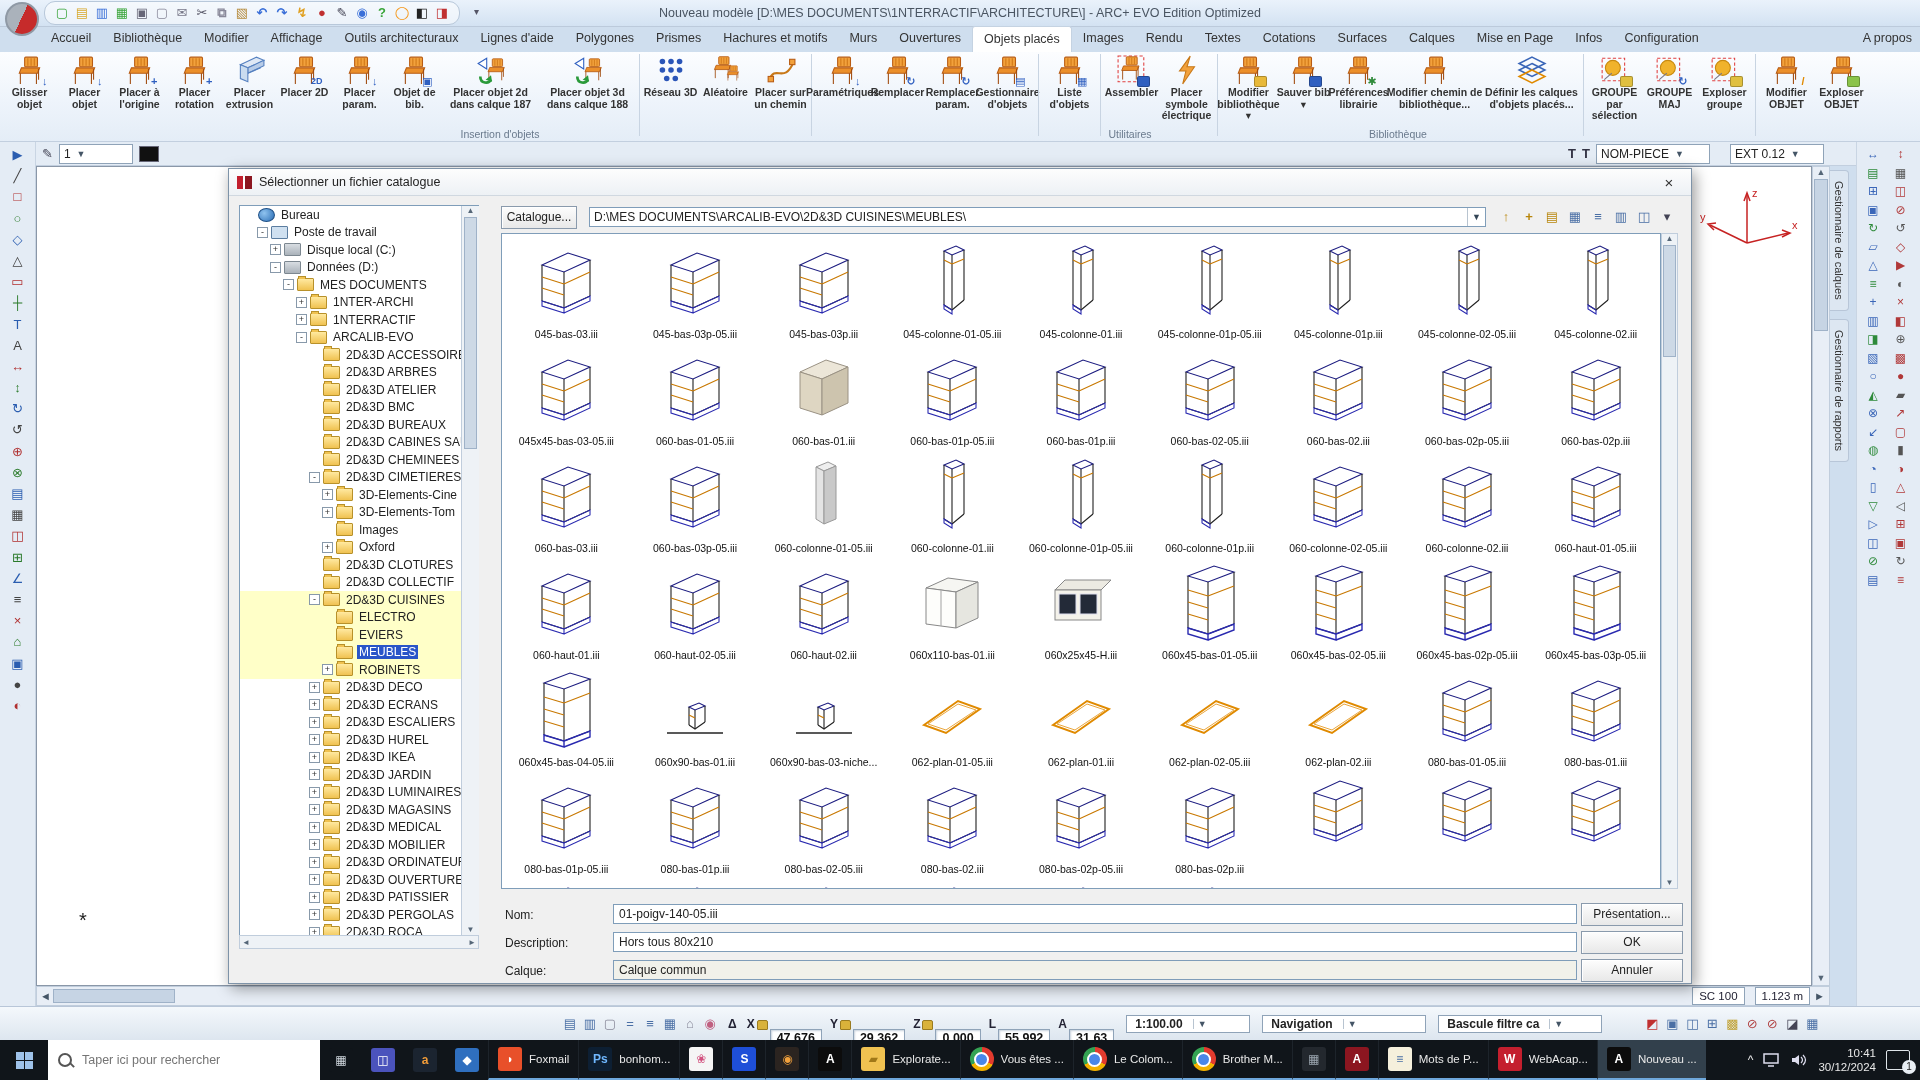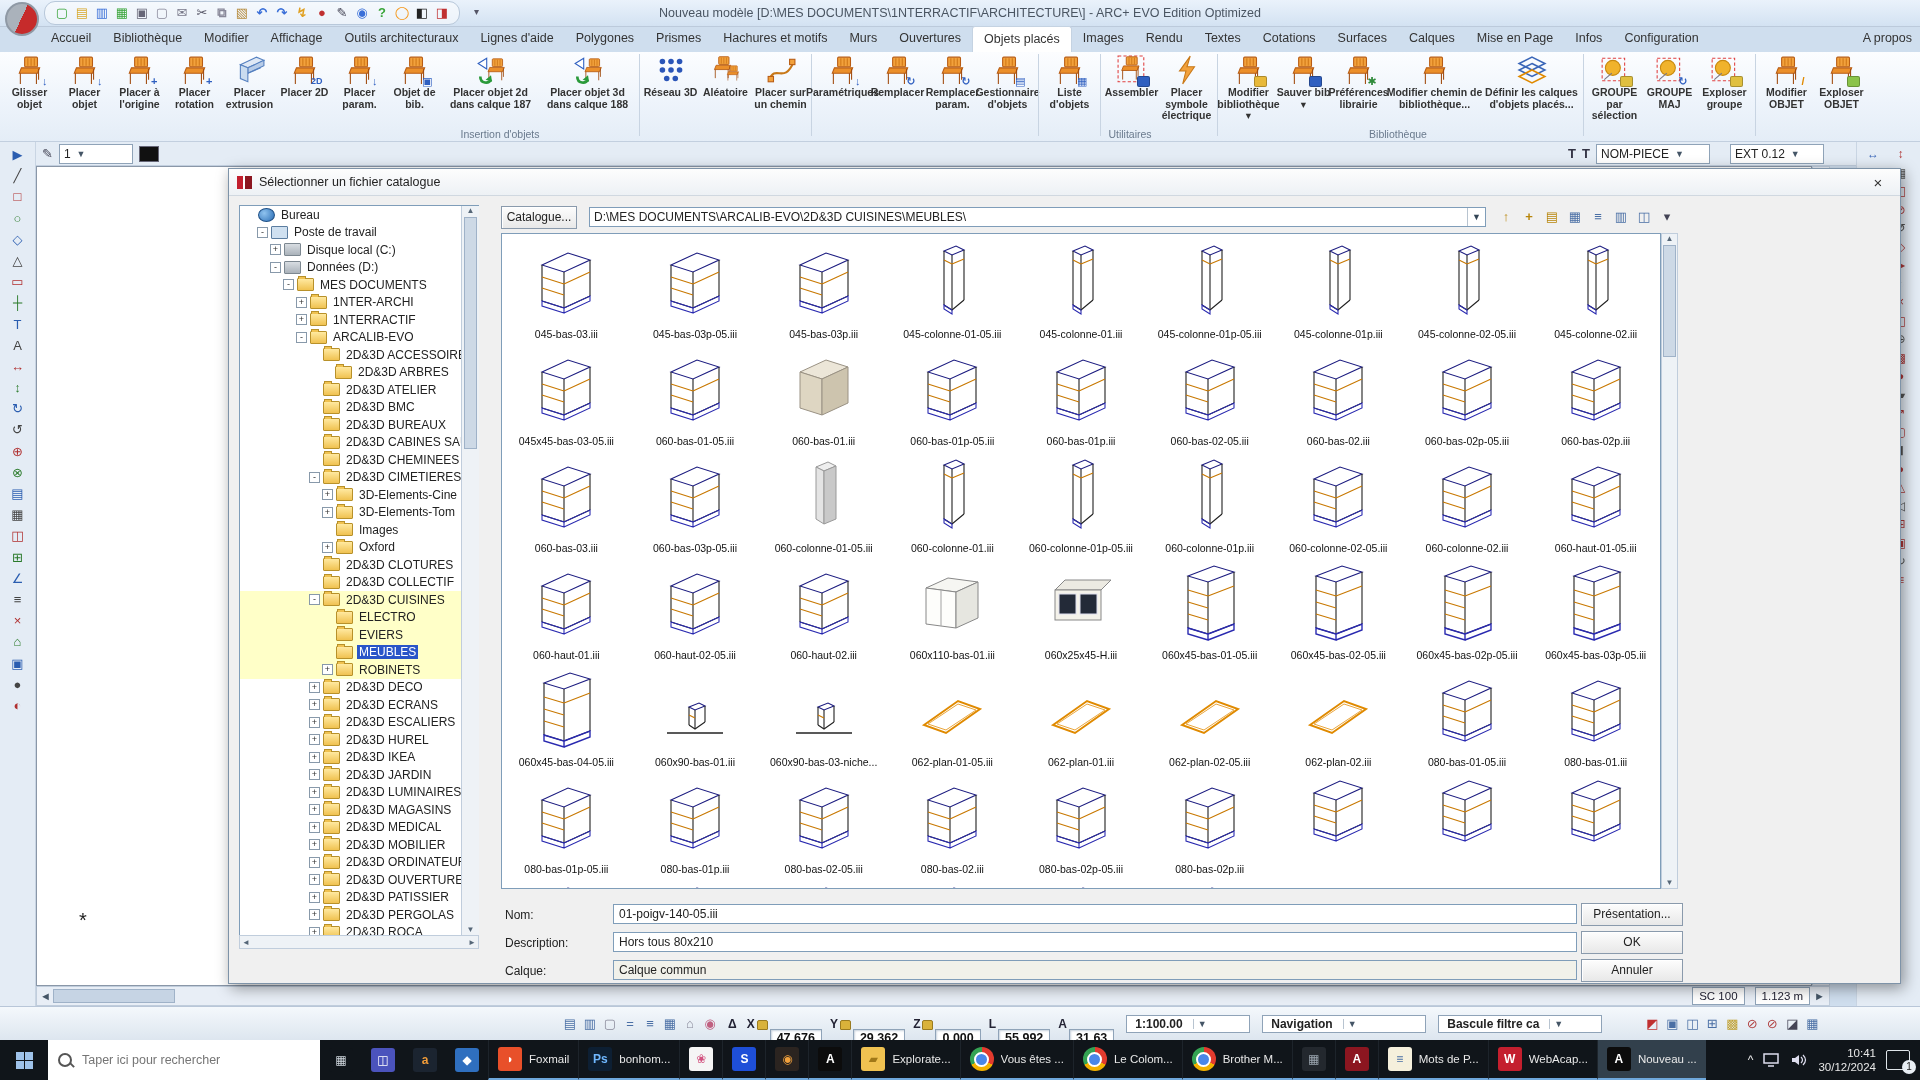--- a/index.html
+++ b/index.html
@@ -100,21 +100,21 @@
   .tb-lbl{color:#e8e8e8;font-size:11.5px;white-space:nowrap;max-width:70px;overflow:hidden;}
   .ticon{width:24px;height:24px;border-radius:3px;display:flex;align-items:center;justify-content:center;
     font-size:12px;font-weight:700;color:#fff;flex:none;}
   .tray{margin-left:auto;display:flex;align-items:center;gap:10px;color:#e8e8e8;padding-right:10px;}
   .chev{font-size:12px;}
   .clock{text-align:right;font-size:11.5px;line-height:14px;}
   .badge{width:22px;height:18px;border:1px solid #dfe5ea;border-radius:2px;position:relative;}
   .badge span{position:absolute;right:-7px;bottom:-5px;width:14px;height:14px;border-radius:50%;
     background:#e8eef4;color:#222;font-size:10px;line-height:14px;text-align:center;}
   
-  .dialog{position:absolute;left:228px;top:168px;width:1673px;height:816px;background:#f0f0f0;
+  .dialog{position:absolute;left:228px;top:168px;width:1464px;height:816px;background:#f0f0f0;
     border:1px solid #7e93a8;box-shadow:3px 4px 14px rgba(0,0,0,.4);z-index:20;box-sizing:border-box;}
   .dlg-title{height:26px;background:linear-gradient(#fdfdfd,#edf1f5);border-bottom:1px solid #d0d8e0;
     display:flex;align-items:center;gap:7px;padding:0 8px;font-size:12.5px;color:#222;}
   .dlg-logo{width:15px;height:13px;background:
     linear-gradient(90deg,#c21f2e 40%,#fff 40%,#fff 55%,#8c1620 55%);}
   .dlg-close{margin-left:auto;width:28px;text-align:center;font-size:15px;color:#333;}
   .tree{position:absolute;left:10px;top:36px;width:240px;height:744px;background:#fff;
     border:1px solid #7f9db9;box-sizing:border-box;overflow:hidden;}
   .trow{height:17.5px;display:flex;align-items:center;font-size:12px;white-space:nowrap;}
   .trow.yel{background:#ffffc8;}
@@ -834,21 +834,21 @@
         <div class="trow" style="padding-left: 56px;">
           <span class="texp">-</span>
           <span class="fico folder"></span>
           <span class="tlabel">ARCALIB-EVO</span>
         </div>
         <div class="trow" style="padding-left: 69px;">
           <span class="tspc"></span>
           <span class="fico folder"></span>
           <span class="tlabel">2D&amp;3D ACCESSOIRES</span>
         </div>
-        <div class="trow" style="padding-left: 69px; margin-left: 12px;">
+        <div class="trow" style="padding-left: 69px;">
           <span class="tspc"></span>
           <span class="fico folder"></span>
           <span class="tlabel">2D&amp;3D ARBRES</span>
         </div>
         <div class="trow" style="padding-left: 69px;">
           <span class="tspc"></span>
           <span class="fico folder"></span>
           <span class="tlabel">2D&amp;3D ATELIER</span>
         </div>
         <div class="trow" style="padding-left: 69px;">

